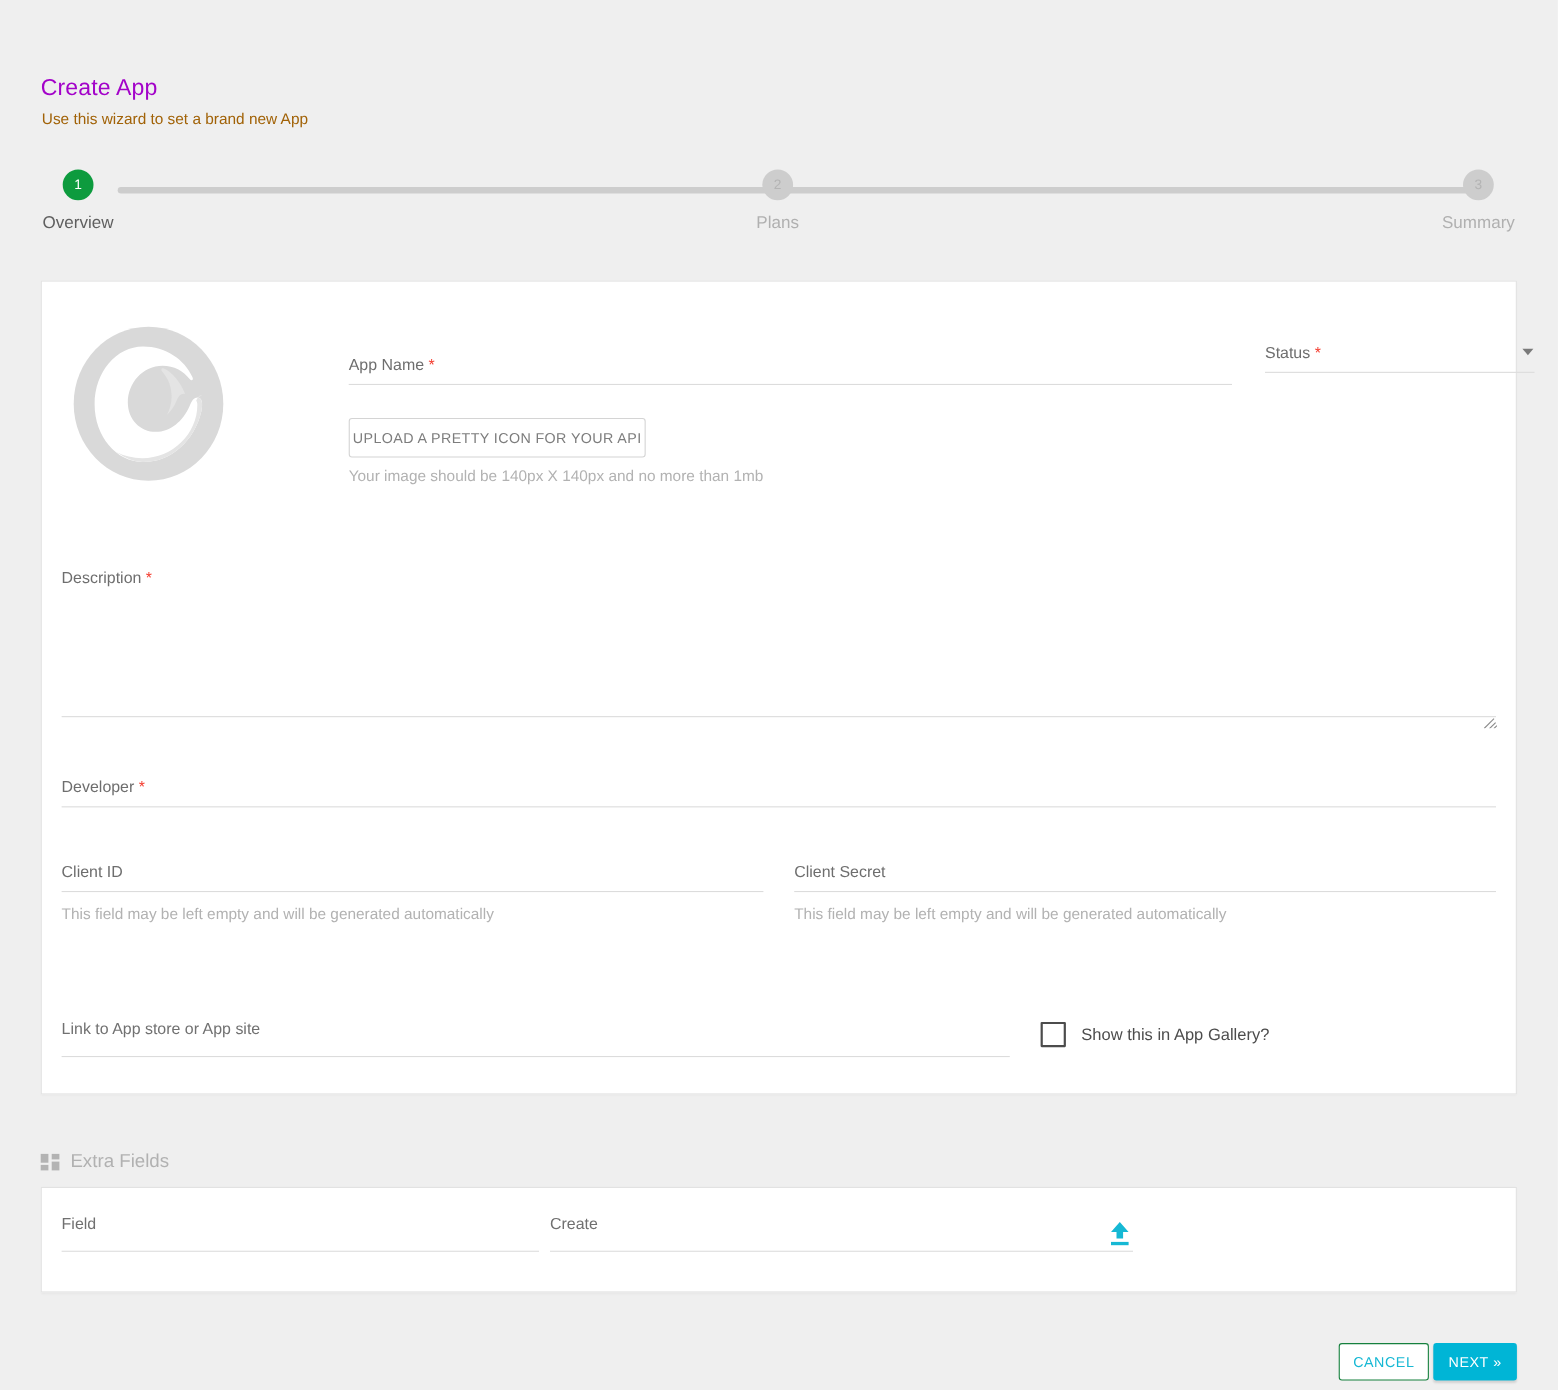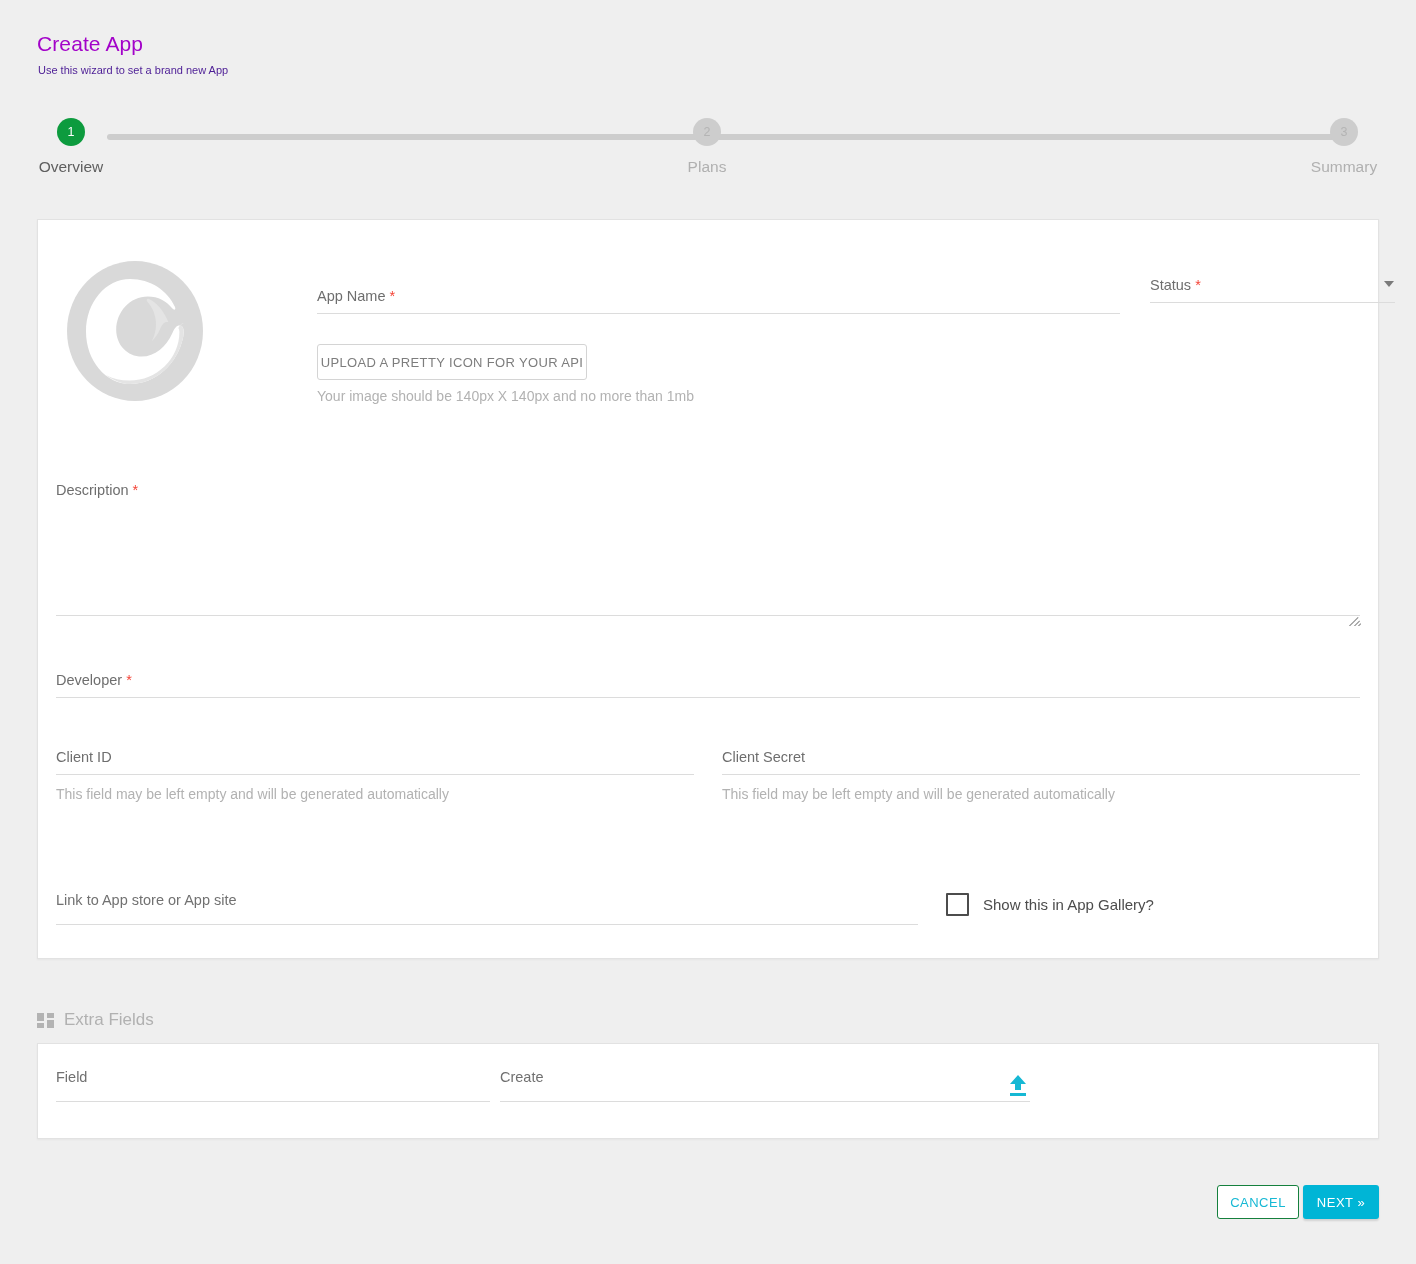--- a/index.html
+++ b/index.html
@@ -11,38 +11,39 @@
     font-family: "Liberation Sans", sans-serif;
     color: #5a5a5a;
     overflow: hidden;
   }
 
   .page {
     position: relative;
     width: 1416px;
     height: 952px;
     background: #efefef;
+    margin-top: 36px;
   }
 
   
   .page-title {
     position: absolute;
     left: 37px;
     top: 32px;
     font-size: 21px;
     color: #a303c9;
     font-weight: 400;
     letter-spacing: .1px;
   }
   .page-subtitle {
     position: absolute;
     left: 38px;
     top: 64px;
-    font-size: 11px;
-    color: #4c1d95;
+    font-size: 14px;
+    color: #a16207;
   }
 
   
   .stepper {
     position: absolute;
     left: 37px;
     top: 118px;
     width: 1342px;
     height: 80px;
   }

